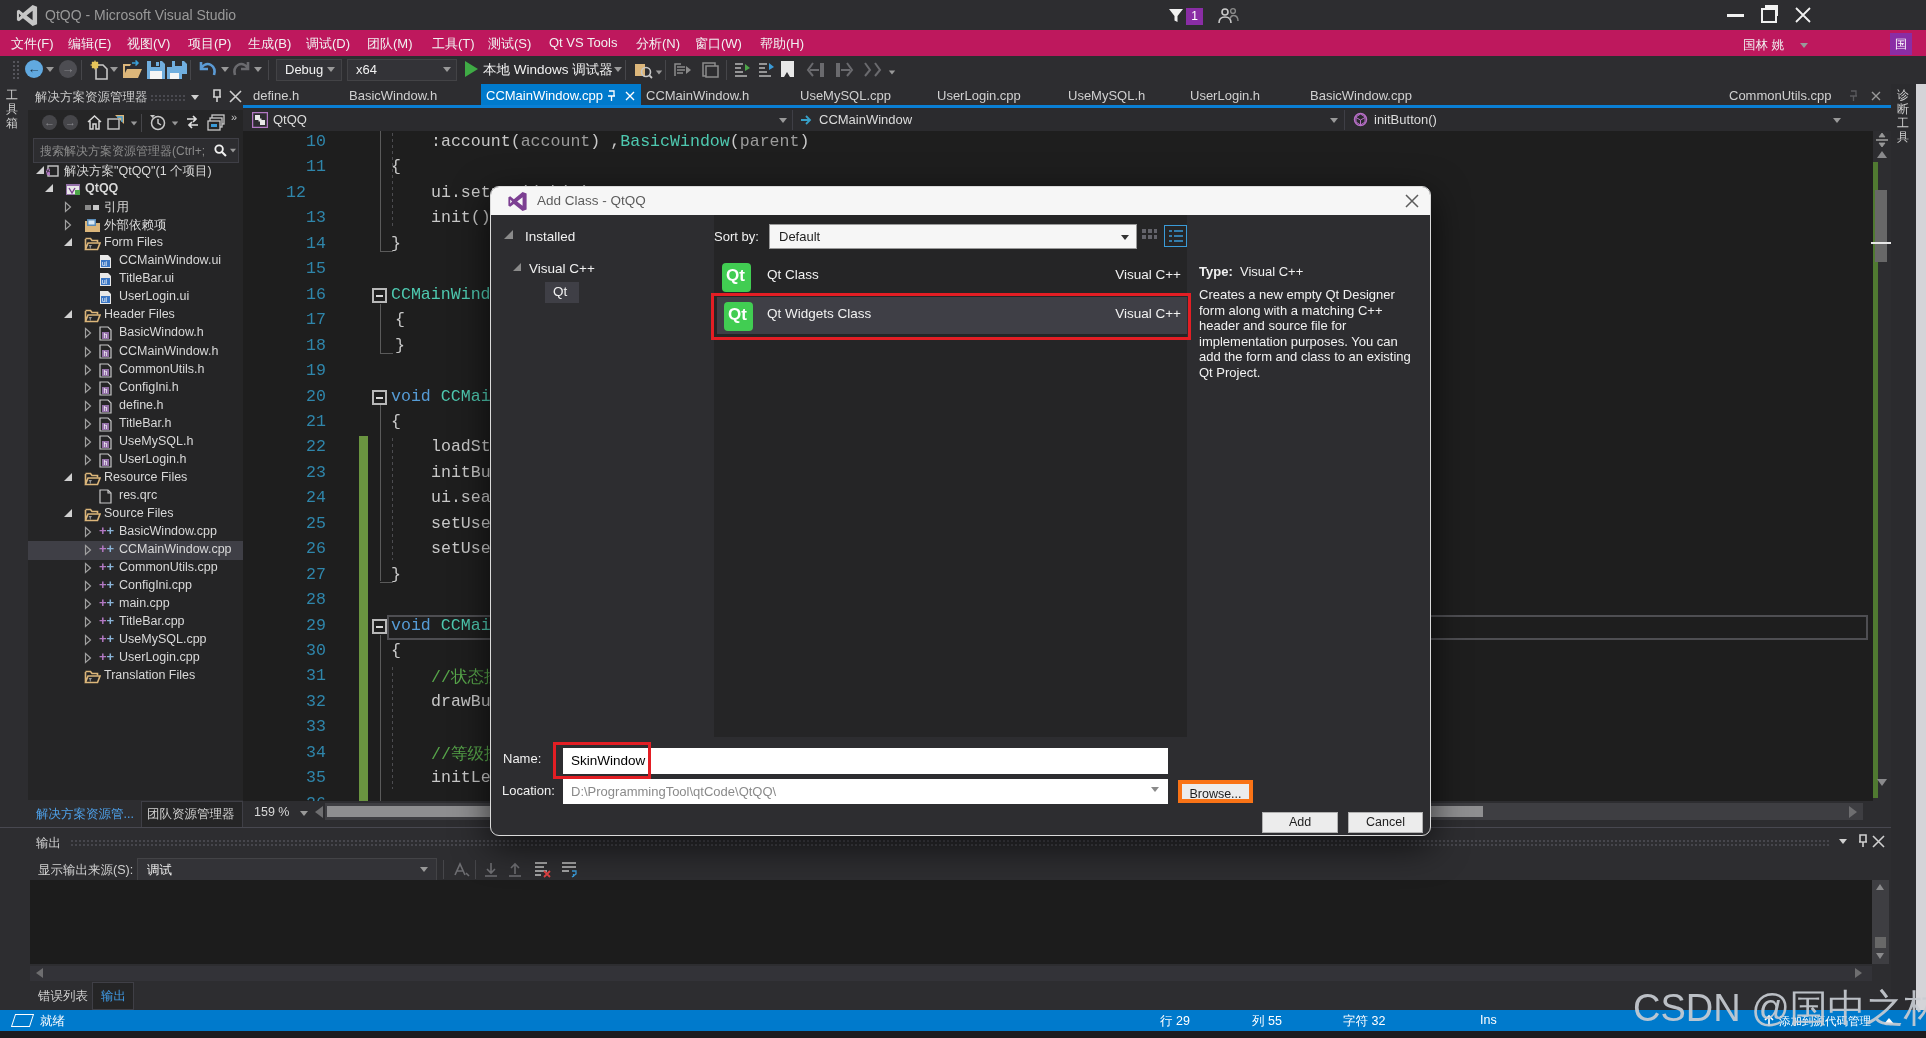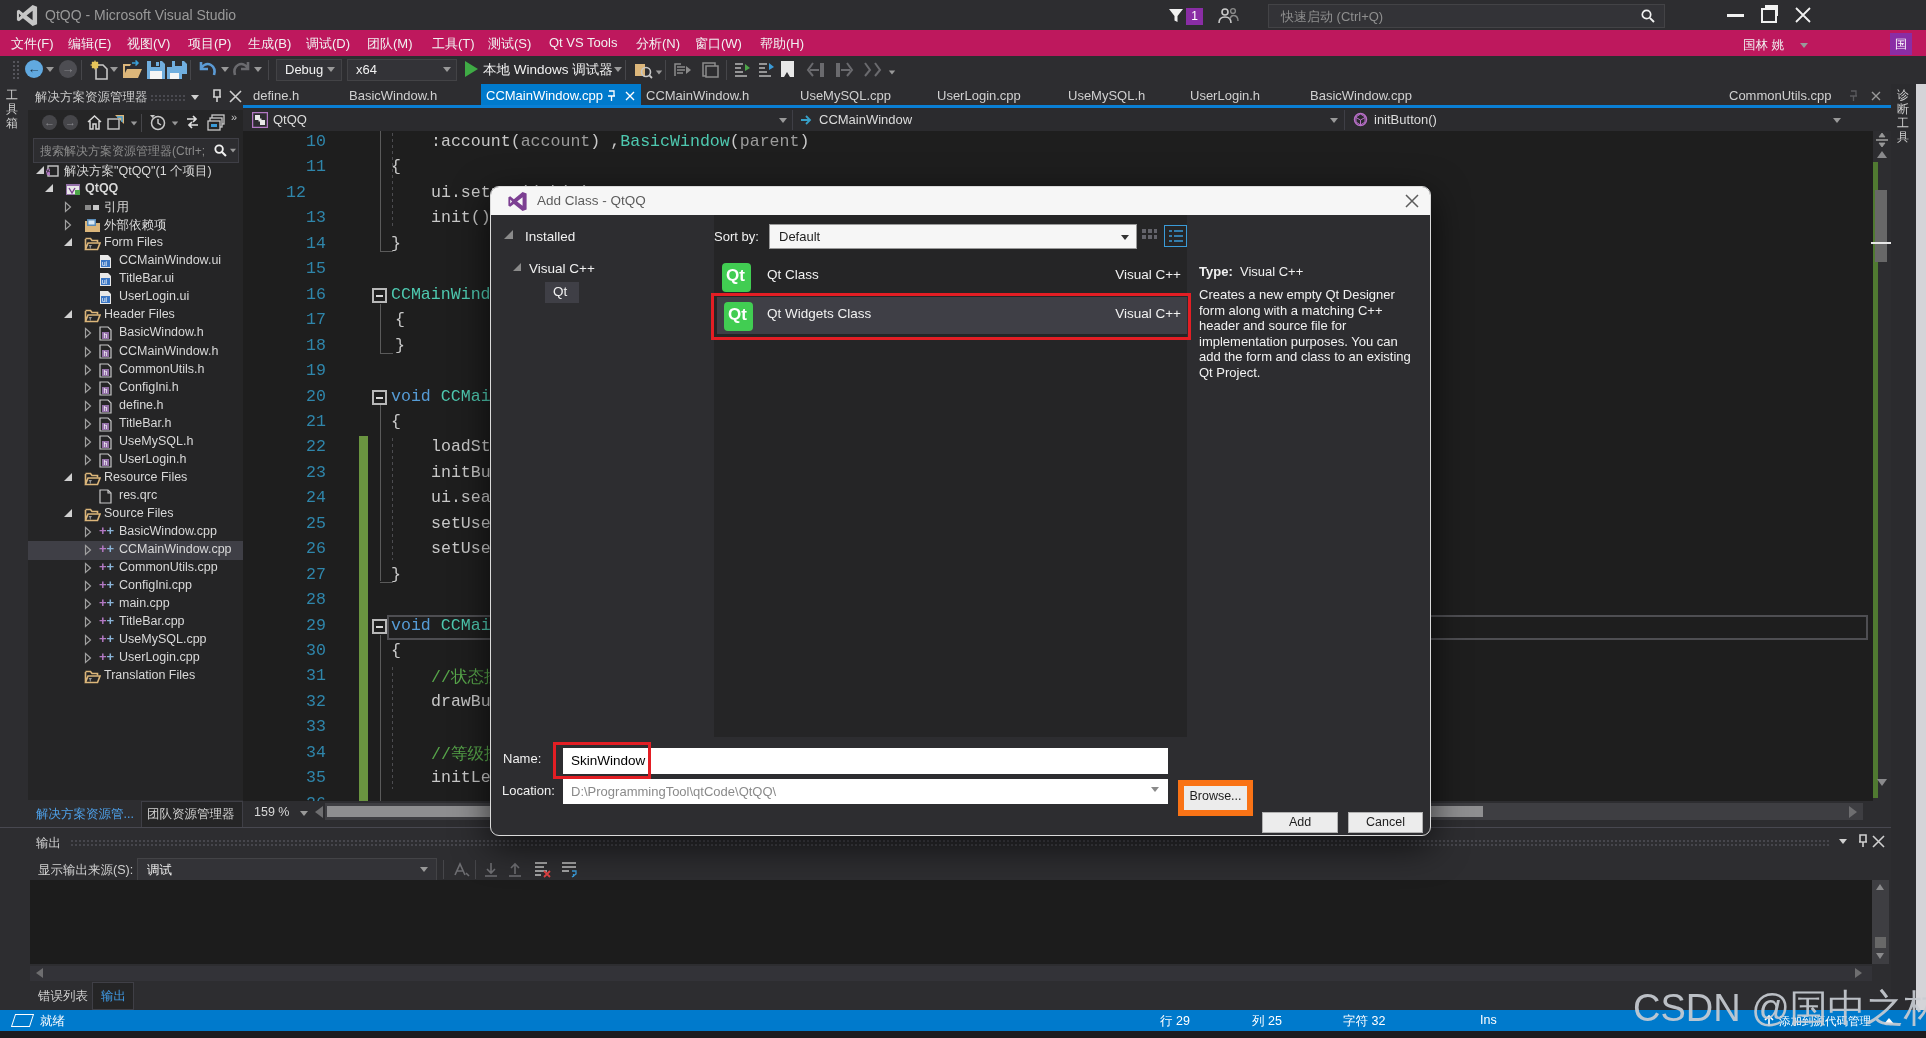--- a/index.html
+++ b/index.html
@@ -27,27 +27,20 @@
       </svg>
   <div class="abs" style="left:1186px;top:8px;width:17px;height:17px;background:#8a2da5;color:#fff;font-size:12px;text-align:center;line-height:17px;">1</div>
 
   <svg class="abs" style="left:1218px;top:7px" width="22" height="18" viewBox="0 0 22 18">
    <circle cx="7" cy="5" r="3" fill="none" stroke="#c8c8c8" stroke-width="1.6"></circle>
    <path d="M1 16 Q1 10 7 10 Q13 10 13 16" fill="none" stroke="#c8c8c8" stroke-width="1.6"></path>
    <circle cx="15" cy="4" r="2.4" fill="none" stroke="#8a8a8a" stroke-width="1.4"></circle>
    <path d="M12 12 Q13 8 16 8.5 Q20 9 20 14" fill="none" stroke="#8a8a8a" stroke-width="1.4"></path>
   </svg>
 
-  <div class="abs" style="left:1268px;top:4px;width:395px;height:22px;background:#333337;border:1px solid #434346;">
-    <div class="abs" style="left:12px;top:3px;font-size:13px;color:#8f8f8f;">快速启动 (Ctrl+Q)</div>
-    <svg class="abs" style="right:8px;top:3px" width="16" height="16" viewBox="0 0 16 16">
-          <circle cx="6.5" cy="6.5" r="4.2" fill="none" stroke="#f1f1f1" stroke-width="1.7"></circle>
-          <line x1="9.8" y1="9.8" x2="14" y2="14" stroke="#f1f1f1" stroke-width="1.9"></line>
-        </svg>
-  </div>
 
   <div class="abs" style="left:1727px;top:14px;width:17px;height:3px;background:#f1f1f1;"></div>
   <div class="abs" style="left:1761px;top:8px;width:12px;height:11px;border:2px solid #f1f1f1;background:#2d2d30;"></div>
   <div class="abs" style="left:1765px;top:5px;width:12px;height:3px;background:#f1f1f1;"></div>
   <div class="abs" style="left:1775px;top:5px;width:3px;height:11px;background:#f1f1f1;"></div>
   <svg class="abs" style="left:1795px;top:7px" width="16" height="16" viewBox="0 0 16 16">
         <path d="M1 1 L15 15 M15 1 L1 15" stroke="#f1f1f1" stroke-width="1.8"></path>
       </svg>
 </div>
 
@@ -647,21 +640,21 @@
 
   <div class="abs" style="left:92px;top:154px;width:42px;height:28px;background:#252526;border:1px solid #3f3f46;box-sizing:border-box;"></div>
   <div class="abs" style="left:38px;top:160px;font-size:12.5px;color:#d0d0d0;">错误列表</div>
   <div class="abs" style="left:101px;top:160px;font-size:12.5px;color:#3f9ae5;">输出</div>
 </div>
 
 <div class="abs" style="left:0;top:1010px;width:1926px;height:21px;background:#007acc;color:#ffffff;font-size:12.5px;">
   <div class="abs" style="left:13px;top:4px;width:17px;height:11px;border:1.5px solid #fff;transform:skewX(-18deg);"></div>
   <div class="abs" style="left:40px;top:3px;">就绪</div>
   <div class="abs" style="left:1160px;top:3px;">行 29</div>
-  <div class="abs" style="left:1252px;top:3px;">列 25</div>
+  <div class="abs" style="left:1252px;top:3px;">列 55</div>
   <div class="abs" style="left:1343px;top:3px;">字符 32</div>
   <div class="abs" style="left:1480px;top:3px;">Ins</div>
   <svg class="abs" style="left:1763px;top:4px" width="12" height="13" viewBox="0 0 12 13">
         <path d="M6 12 L6 2 M2 6 L6 2 L10 6" stroke="#fff" stroke-width="1.6" fill="none"></path>
       </svg>
   <div class="abs" style="left:1779px;top:4px;font-size:11.5px;">添加到源代码管理</div>
   <div class="abs" style="left:1884px;top:8px;width:0;height:0;border-left:5px solid transparent;border-right:5px solid transparent;border-bottom:6px solid #fff;"></div>
 </div>
 <div class="abs" style="left:0;top:1031px;width:1926px;height:7px;background:#1c1c1f;"></div>
 
@@ -733,21 +726,21 @@
 
   <div class="abs" style="left:12px;top:564px;font-size:13px;color:#f1f1f1;">Name:</div>
   <div class="abs" style="left:72px;top:561px;width:605px;height:26px;background:#ffffff;"></div>
   <div class="abs" style="left:80px;top:566px;font-size:13.5px;color:#000;">SkinWindow</div>
   <div class="abs" style="left:62px;top:555px;width:98px;height:37px;border:3px solid #e31e24;box-sizing:border-box;"></div>
 
   <div class="abs" style="left:11px;top:596px;font-size:13px;color:#f1f1f1;">Location:</div>
   <div class="abs" style="left:72px;top:592px;width:605px;height:25px;background:#ffffff;"></div>
   <div class="abs" style="left:80px;top:597px;font-size:13px;color:#8a8a8a;">D:\ProgrammingTool\qtCode\QtQQ\</div>
   <div class="abs" style="left:660px;top:600px;width:0;height:0;border-left:4px solid transparent;border-right:4px solid transparent;border-top:5px solid #8a8a8a;"></div>
-  <div class="abs" style="left:687px;top:593px;width:75px;height:36px;background:#ececec;border:6px solid #f97316;box-sizing:border-box;text-align:center;font-size:12.5px;color:#1e1e1e;line-height:21px;">Browse...</div>
+  <div class="abs" style="left:687px;top:593px;width:75px;height:23px;background:#ececec;border:4px solid #f97316;box-sizing:border-box;text-align:center;font-size:12.5px;color:#1e1e1e;line-height:21px;">Browse...</div>
 
   <div class="abs" style="left:771px;top:625px;width:76px;height:21px;background:#ececec;border:1px solid #b0b0b0;box-sizing:border-box;text-align:center;font-size:12.5px;color:#1e1e1e;line-height:19px;">Add</div>
   <div class="abs" style="left:857px;top:625px;width:75px;height:21px;background:#ececec;border:1px solid #b0b0b0;box-sizing:border-box;text-align:center;font-size:12.5px;color:#1e1e1e;line-height:19px;">Cancel</div>
 </div>
 
 <div class="abs" style="left:1633px;top:983px;font-size:38px;color:rgba(200,204,211,0.92);white-space:nowrap;">CSDN @国中之林</div>
 
 </div>
 
 </body></html>

